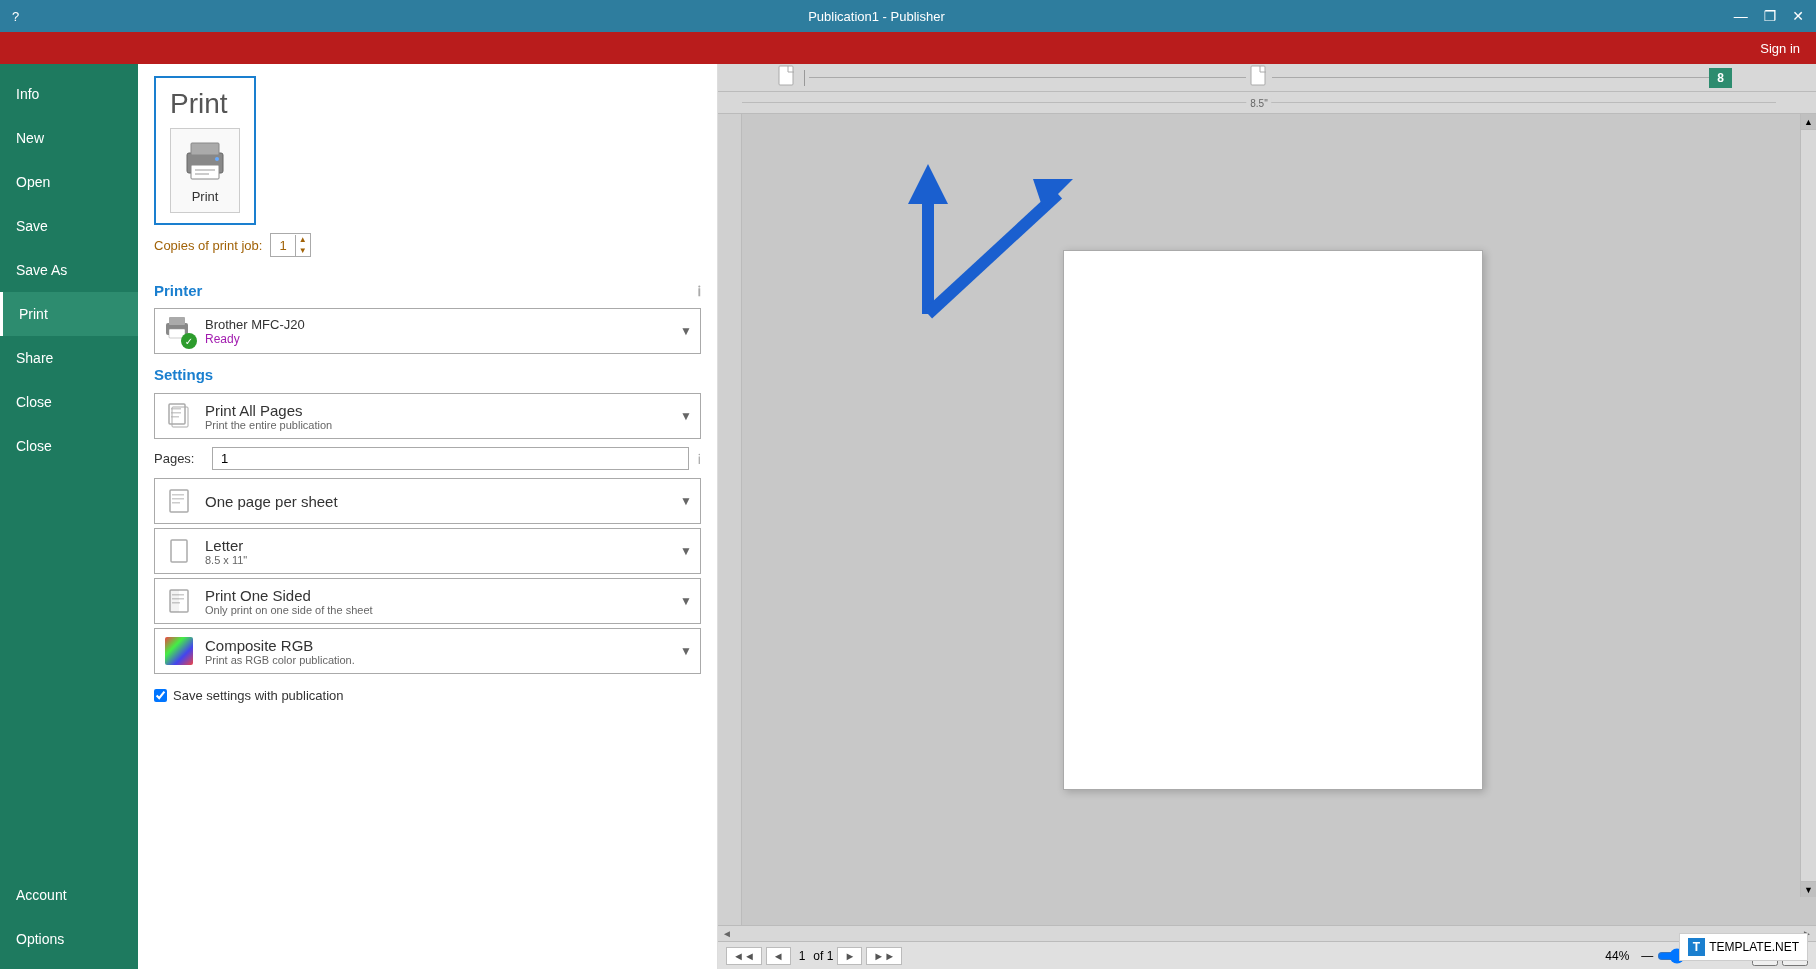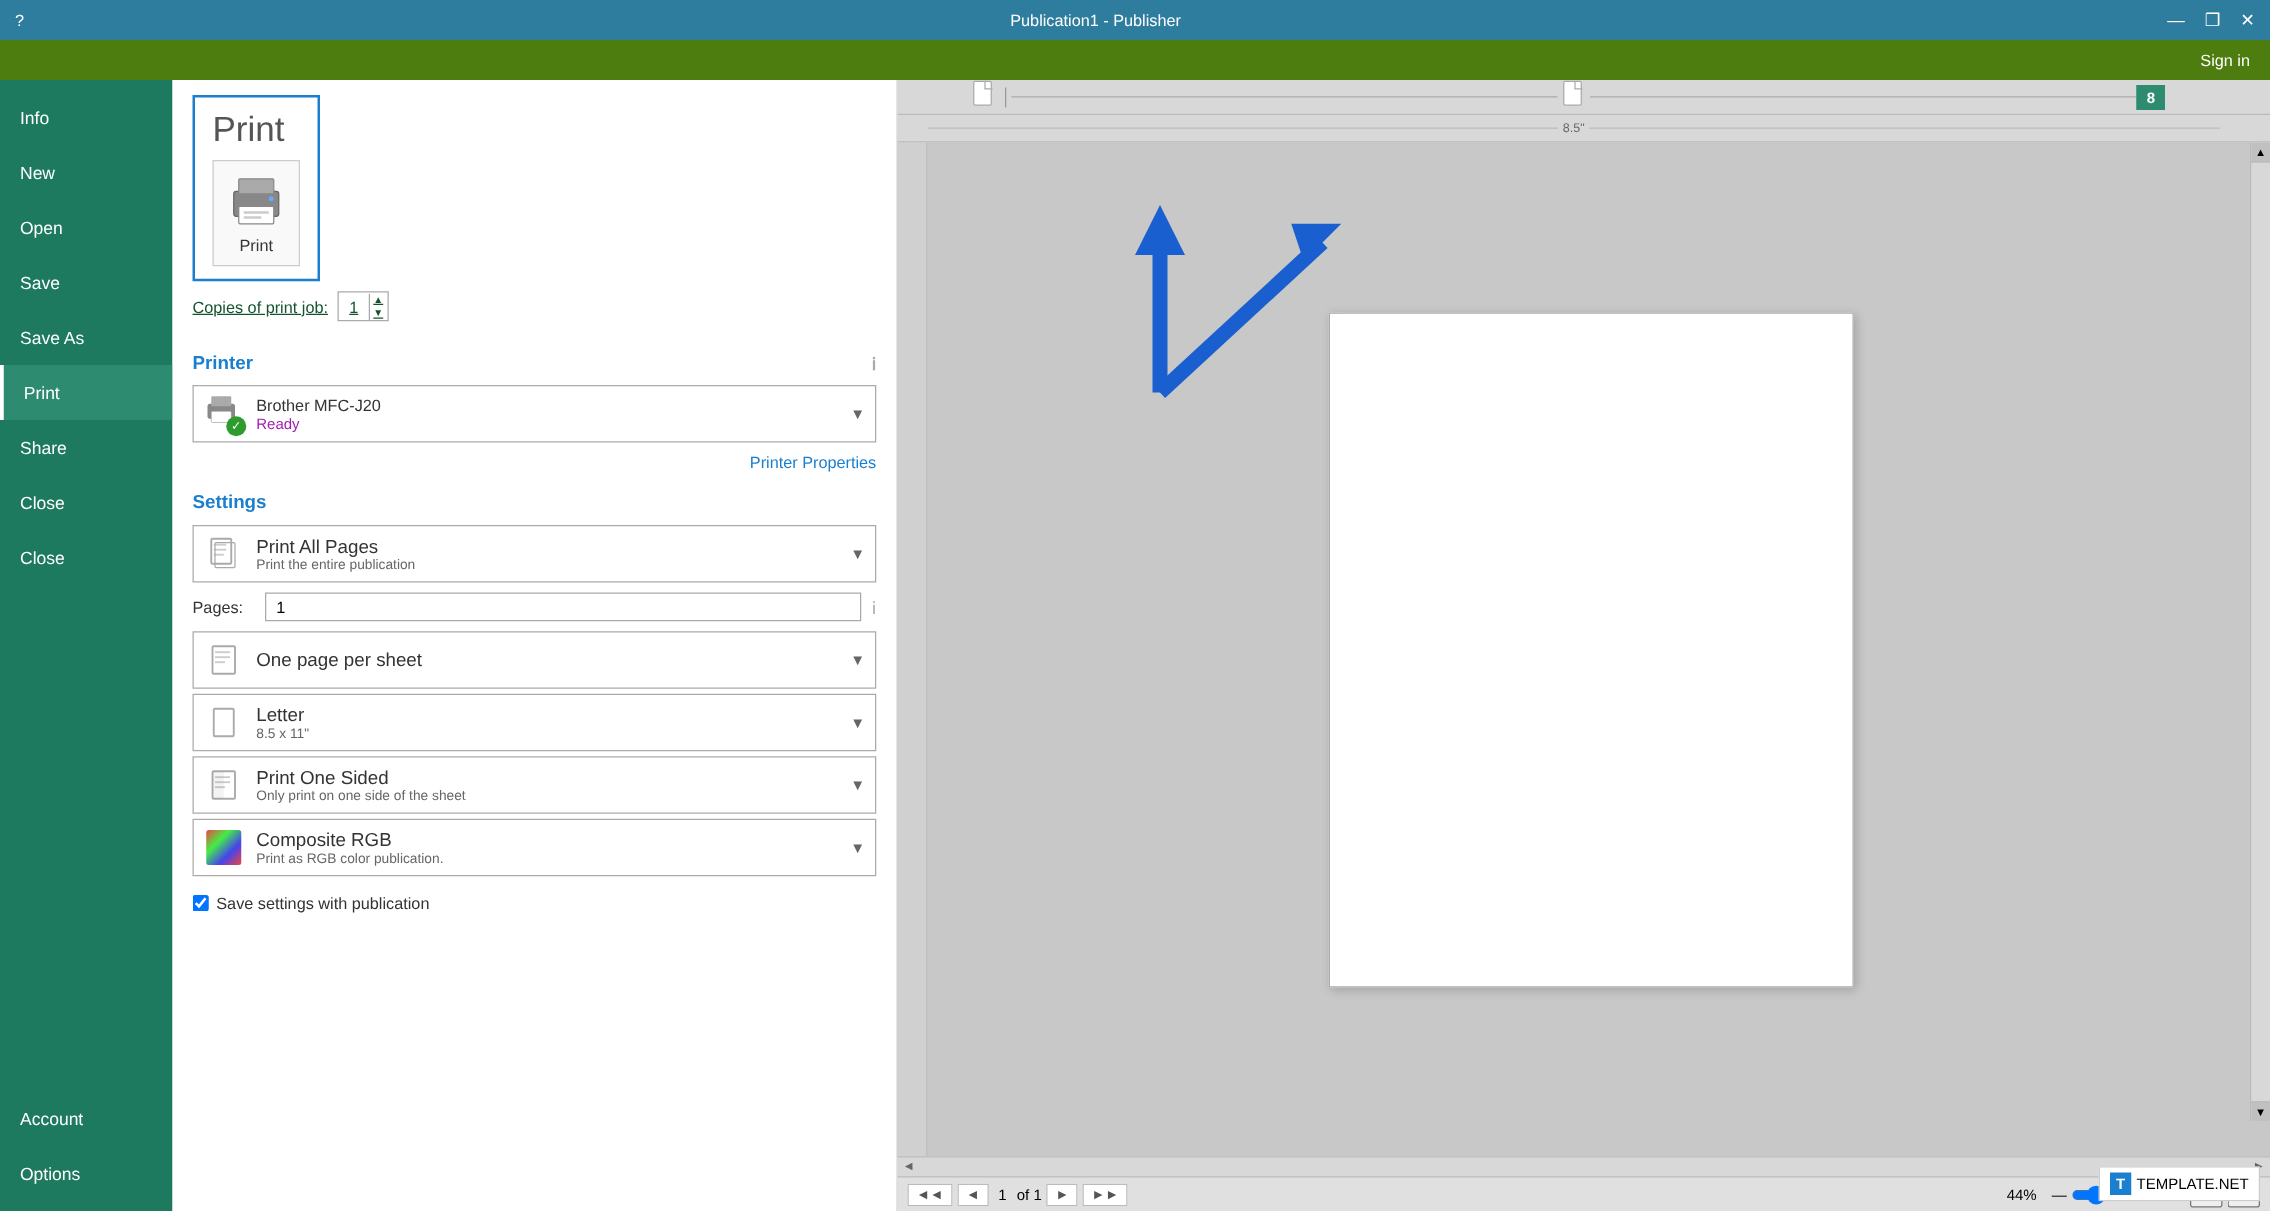--- a/index.html
+++ b/index.html
@@ -17,21 +17,21 @@
       font-size: 13px;
     }
     .title-bar-title { flex: 1; text-align: center; }
     .title-bar-controls { display: flex; gap: 16px; font-size: 14px; cursor: pointer; }
 
     
     .app-container { display: flex; flex-direction: column; height: calc(969px - 32px); }
 
     
     .top-bar {
-      background: #4d7c0f;
+      background: #b91c1c;
       height: 32px;
       display: flex;
       align-items: center;
       justify-content: flex-end;
       padding: 0 16px;
     }
     .sign-in { color: white; font-size: 13px; cursor: pointer; }
 
     
     .main-content { display: flex; flex: 1; overflow: hidden; }
@@ -68,22 +68,21 @@
     }
     .print-title { font-size: 28px; color: #555; font-weight: 300; margin-bottom: 8px; }
 
     
     .copies-row {
       display: flex;
       align-items: center;
       padding: 8px 16px 16px 16px;
       gap: 8px;
       font-size: 13px;
-      color: #14532d;
-      text-decoration: underline;
+      color: #a16207;
     }
     .spinner-box {
       display: flex;
       align-items: center;
       border: 1px solid #aaa;
       background: white;
     }
     .spinner-val { padding: 3px 8px; font-size: 13px; border-right: 1px solid #aaa; }
     .spinner-arrows { display: flex; flex-direction: column; font-size: 8px; cursor: pointer; }
     .spinner-arrows span { padding: 1px 3px; }
@@ -384,21 +383,20 @@
             </svg>
             <div class="green-check">✓</div>
           </div>
         </div>
         <div>
           <div class="printer-name">Brother MFC-J20</div>
           <div class="printer-status">Ready</div>
         </div>
         <span class="dropdown-arrow">▼</span>
       </div>
-      <div class="printer-properties">Printer Properties</div>
 
       <div class="settings-header">Settings</div>
 
       <div class="setting-row">
         <div class="setting-icon">
           <svg width="24" height="28" viewBox="0 0 24 28">
             <rect x="2" y="2" width="16" height="20" rx="1" fill="white" stroke="#aaa" stroke-width="1.5"></rect>
             <rect x="4" y="6" width="10" height="1.5" fill="#ccc"></rect>
             <rect x="4" y="10" width="10" height="1.5" fill="#ccc"></rect>
             <rect x="4" y="14" width="8" height="1.5" fill="#ccc"></rect>

